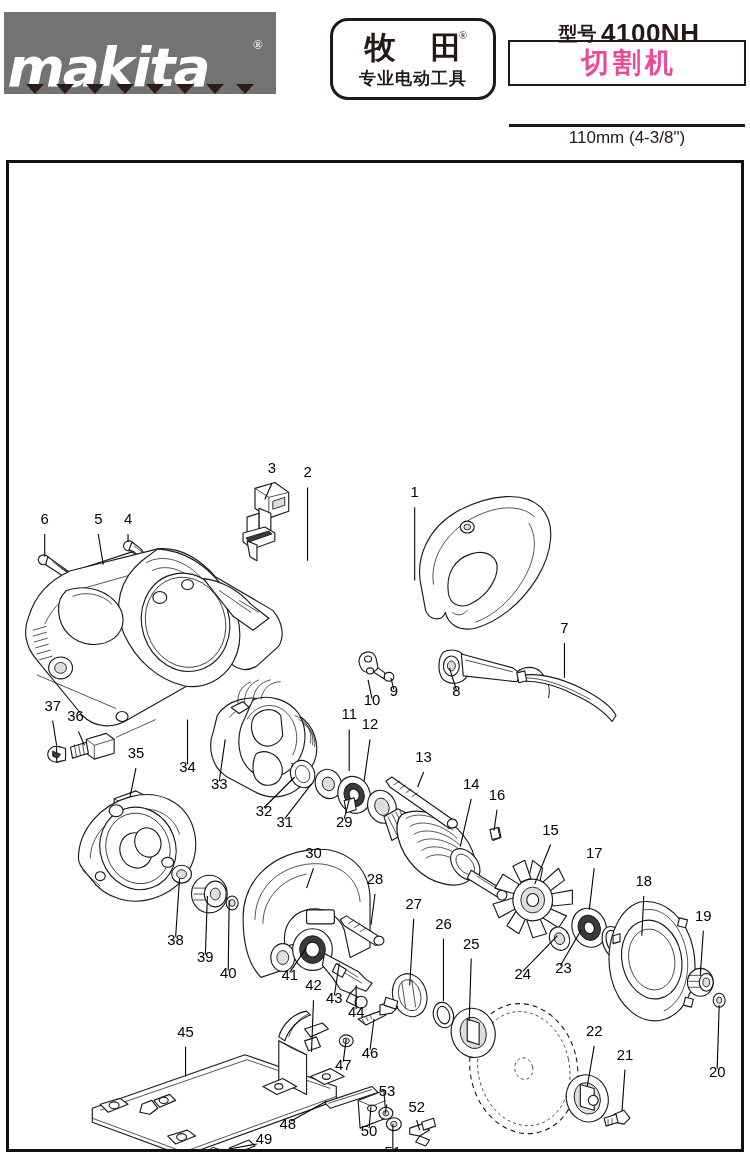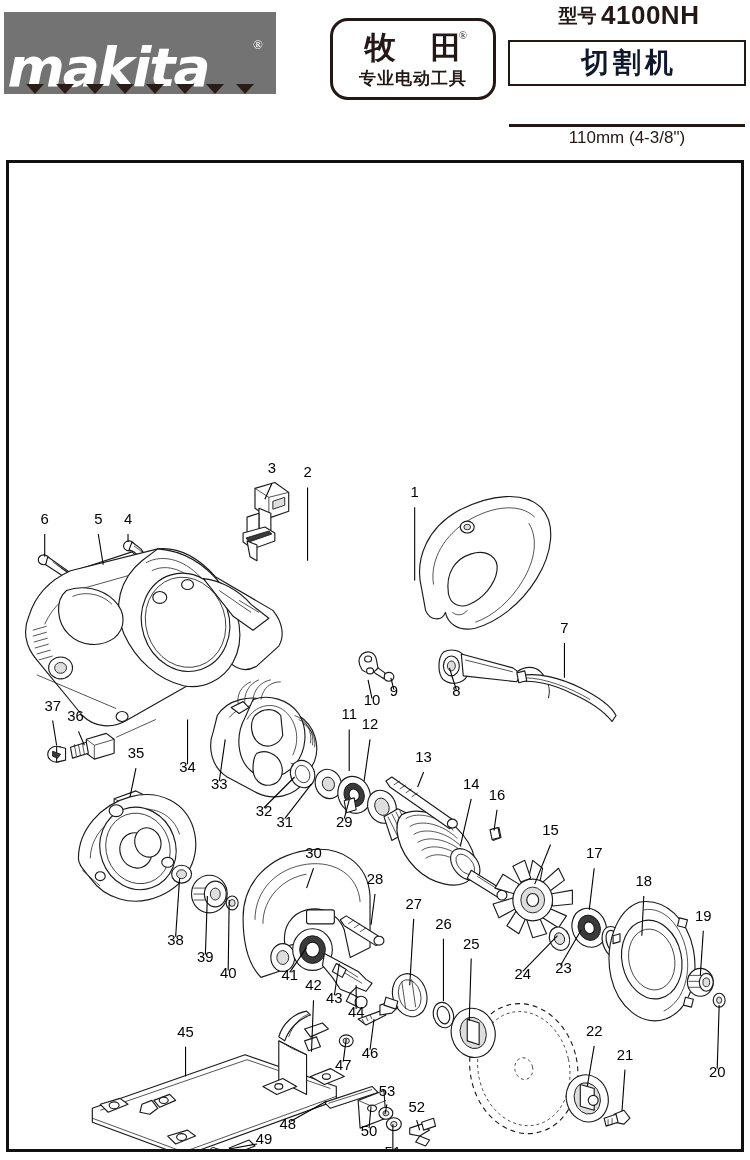--- a/index.html
+++ b/index.html
@@ -11,25 +11,25 @@
   .logo-block{position:absolute;left:4px;top:12px;width:272px;height:82px;background:#737373;overflow:hidden;}
   .logo-word{position:absolute;left:6px;top:30px;width:262px;height:52px;color:#fff;font-style:italic;font-weight:bold;font-size:54px;letter-spacing:-2px;font-family:"DejaVu Sans",sans-serif;line-height:52px;transform:scaleX(1.02);}
   .logo-reg{position:absolute;right:13px;top:25px;color:#fff;font-size:13px;font-family:"Liberation Serif",serif;}
   .logo-teeth{position:absolute;left:0;bottom:0;width:272px;height:10px;}
 
   .cn-brand{position:absolute;left:330px;top:18px;width:166px;height:82px;border:3px solid #231815;border-radius:18px;box-sizing:border-box;}
   .cn-brand .big{position:absolute;left:0;right:0;top:6px;text-align:center;font-size:31px;font-weight:bold;color:#231815;font-family:"DejaVu Sans",sans-serif;letter-spacing:12px;text-indent:12px;}
   .cn-brand .reg{position:absolute;right:26px;top:8px;font-size:11px;color:#231815;font-family:"Liberation Serif",serif;}
   .cn-brand .small{position:absolute;left:0;right:0;bottom:7px;text-align:center;font-size:17px;font-weight:bold;color:#231815;font-family:"DejaVu Sans",sans-serif;letter-spacing:1px;}
 
-  .model-row{position:absolute;left:512px;top:0;width:234px;height:30px;text-align:center;white-space:nowrap;}
+  .model-row{position:absolute;left:512px;top:18px;width:234px;height:30px;text-align:center;white-space:nowrap;}
   .model-lbl{font-size:19px;font-weight:bold;color:#231815;font-family:"DejaVu Sans",sans-serif;vertical-align:middle;}
   .model-no{font-size:26px;font-weight:bold;color:#231815;font-family:"Liberation Sans",sans-serif;vertical-align:middle;letter-spacing:.5px;}
   .type-box{position:absolute;left:508px;top:40px;width:238px;height:46px;border:2px solid #231815;box-sizing:border-box;}
-  .type-box span{display:block;text-align:center;line-height:42px;font-size:28px;font-weight:bold;color:#0f172a;font-family:"DejaVu Sans",sans-serif;letter-spacing:4px;text-indent:4px;}
+  .type-box span{display:block;text-align:center;line-height:42px;font-size:28px;font-weight:bold;color:#ec4899;font-family:"DejaVu Sans",sans-serif;letter-spacing:4px;text-indent:4px;}
   .subtype{position:absolute;left:508px;top:90px;width:238px;text-align:center;font-size:23px;font-weight:bold;color:#231815;font-family:"DejaVu Sans",sans-serif;letter-spacing:1px;}
   .rule{position:absolute;left:509px;top:124px;width:236px;height:3px;background:#231815;}
   .size{position:absolute;left:508px;top:128px;width:238px;text-align:center;font-size:17px;color:#231815;font-family:"Liberation Sans",sans-serif;}
 
   
   #frame{position:absolute;left:6px;top:160px;width:738px;height:992px;border:3px solid #111;box-sizing:border-box;background:#fff;}
   #art{position:absolute;left:0;top:0;width:100%;height:100%;}
   .cal{fill:#000;font-family:"Liberation Sans",sans-serif;font-size:15px;text-anchor:middle;}
   .ln{stroke:#000;stroke-width:1.1;fill:none;}
   .pt{stroke:#1a1a1a;stroke-width:1.15;fill:#fff;stroke-linejoin:round;stroke-linecap:round;}

